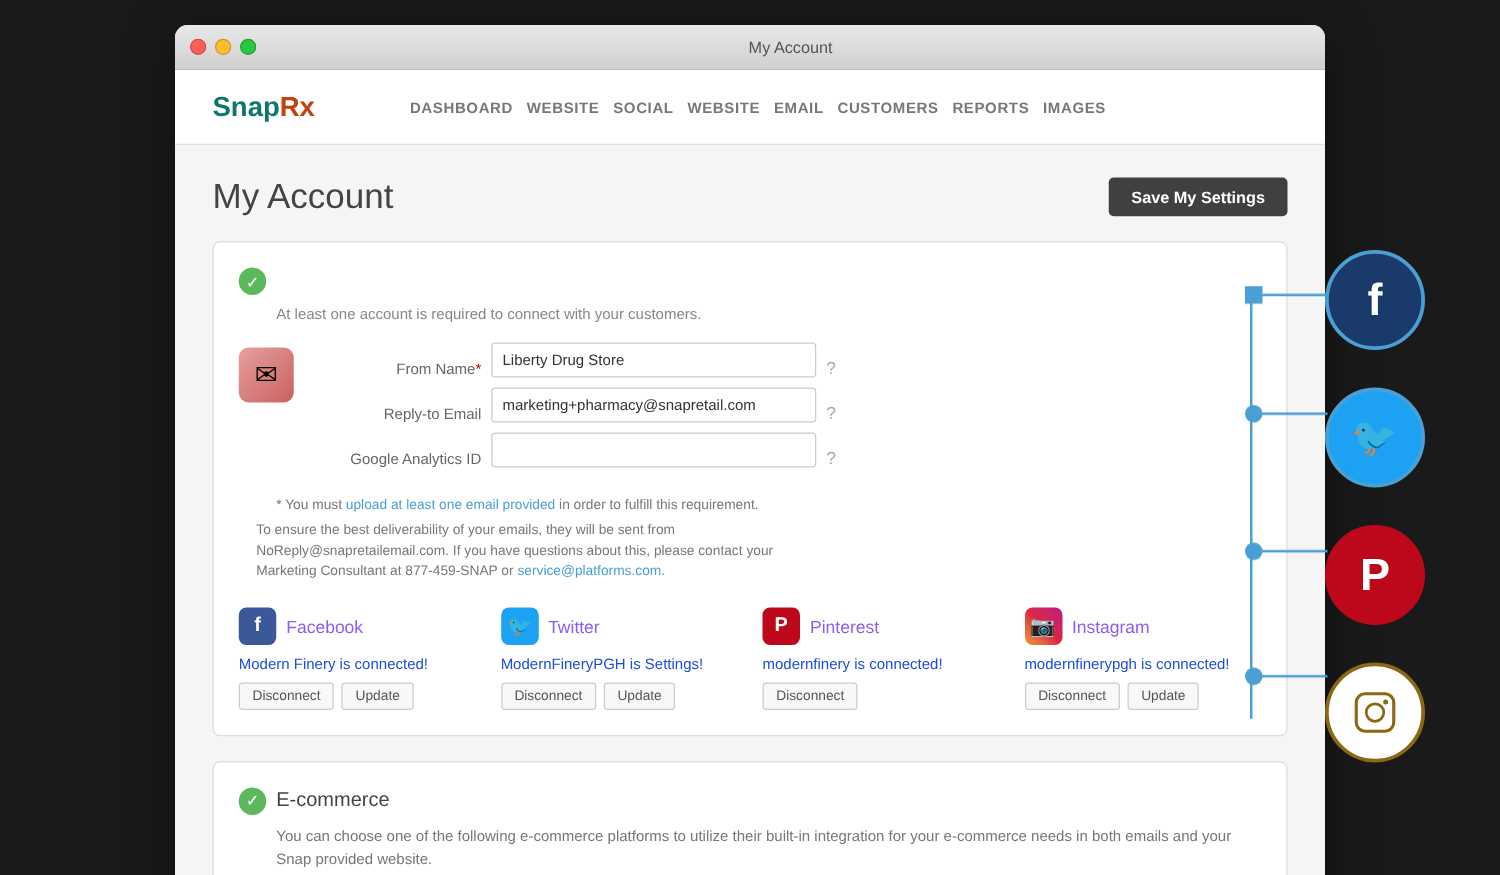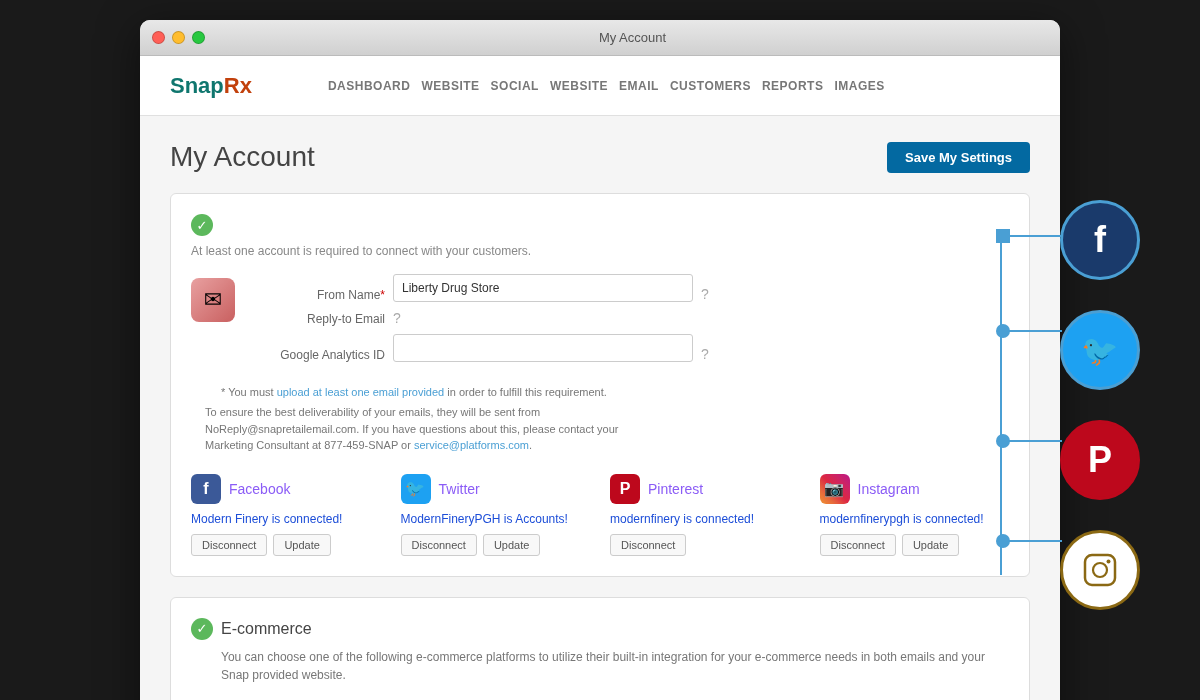--- a/index.html
+++ b/index.html
@@ -89,21 +89,21 @@
       justify-content: space-between;
       align-items: center;
       margin-bottom: 20px;
     }
     .page-title {
       font-size: 28px;
       color: #444;
       font-weight: normal;
     }
     .save-btn {
-      background: #0369a1;
+      background: #404040;
       color: white;
       border: none;
       padding: 8px 18px;
       border-radius: 4px;
       font-size: 13px;
       cursor: pointer;
       font-weight: bold;
     }
 
     
@@ -131,20 +131,21 @@
       align-items: center;
       justify-content: center;
       color: white;
       font-size: 13px;
       flex-shrink: 0;
     }
     .card-subtitle {
       color: #888;
       font-size: 12px;
       margin-bottom: 16px;
+      margin-left: 30px;
     }
 
     
     .email-section {
       display: flex;
       gap: 20px;
       margin-bottom: 16px;
     }
     .email-icon {
       width: 44px;
@@ -167,21 +168,21 @@
     }
     .form-label {
       width: 130px;
       font-size: 12px;
       color: #666;
       text-align: right;
       flex-shrink: 0;
     }
     .form-label .required { color: #c00; }
     .form-input {
-      width: 300px;
+      width: 260px;
       height: 28px;
       border: 1px solid #ccc;
       border-radius: 3px;
       padding: 0 8px;
       font-size: 12px;
       color: #333;
     }
     .help-icon {
       color: #aaa;
       font-size: 14px;
@@ -308,20 +309,21 @@
         <div class="form-rows">
           <div class="form-row">
             <span class="form-label">
               <span>From Name</span><span class="required">*</span>
             </span>
             <input class="form-input" type="text" value="Liberty Drug Store" style="">
             <span class="help-icon">?</span>
           </div>
           <div class="form-row">
             <span class="form-label">Reply-to Email</span>
+            <input class="form-input" type="text" value="marketing+pharmacy@snapretail.com" style="">
             <span class="help-icon">?</span>
           </div>
           <div class="form-row">
             <span class="form-label">Google Analytics ID</span>
             <input class="form-input" type="text" style="">
             <span class="help-icon">?</span>
           </div>
         </div>
       </div>
 
@@ -346,21 +348,21 @@
             <button class="social-btn">Disconnect</button>
             <button class="social-btn">Update</button>
           </div>
         </div>
 
         <div class="social-item">
           <div class="social-header">
             <div class="social-logo tw">🐦</div>
             <span class="social-name">Twitter</span>
           </div>
-          <div class="social-connected">ModernFineryPGH is Accounts!</div>
+          <div class="social-connected">ModernFineryPGH is Settings!</div>
           <div class="social-buttons">
             <button class="social-btn">Disconnect</button>
             <button class="social-btn">Update</button>
           </div>
         </div>
 
         <div class="social-item">
           <div class="social-header">
             <div class="social-logo pt">P</div>
             <span class="social-name">Pinterest</span>

